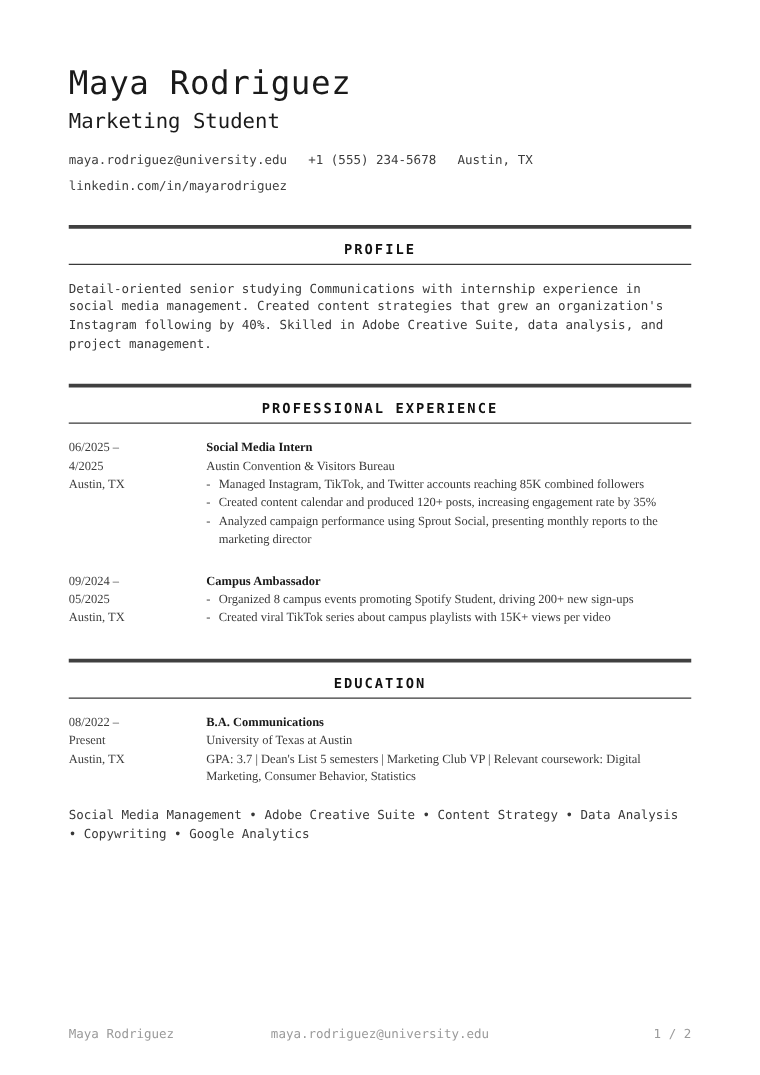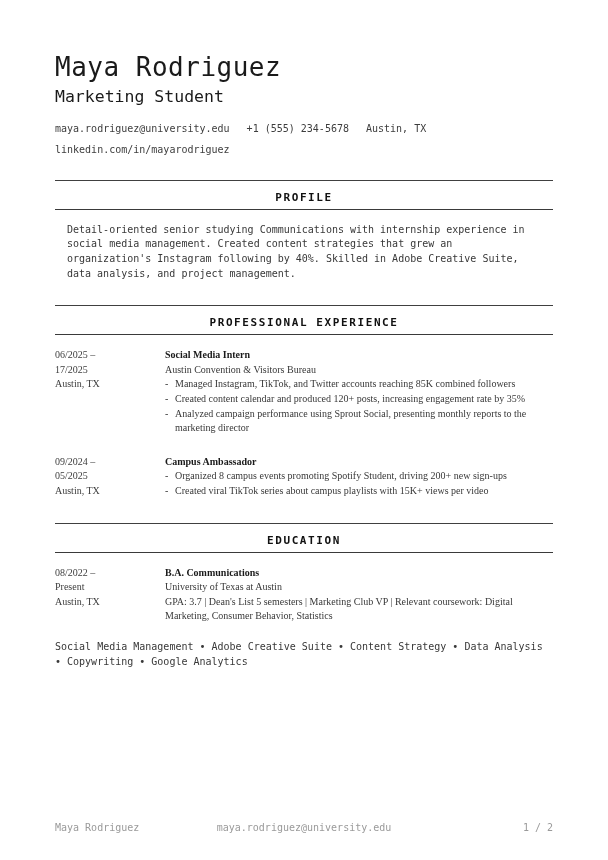--- a/index.html
+++ b/index.html
@@ -21,31 +21,31 @@
     margin: 4px 0 0; font-size: 16.5px; line-height: 1.25;
     font-weight: 500; color: #1a1a1a;
   }
   .contact-line { margin-top: 15px; font-size: 10px; line-height: 12px; color: #3d3d3d; }
   .contact-line + .contact-line { margin-top: 9px; }
   .contact-line span { margin-right: 17px; }
   .contact-line span:last-child { margin-right: 0; }
 
   .section-header {
     margin-top: 24px;
-    border-top: 1px solid #404040;
+    border-top: 3px solid #404040;
     border-bottom: 1px solid #3a3a3a;
     text-align: center;
     padding: 5px 0 4px;
   }
   .section-header span {
     font-size: 11px; font-weight: bold; letter-spacing: 1.6px; color: #111;
   }
 
   .body-text {
-    margin: 13px 12px 0; font-size: 10px; line-height: 14.6px; color: #383838;
+    margin: 13px 0 0; font-size: 10px; line-height: 14.6px; color: #383838;
   }
 
   .entry { display: flex; margin-top: 13px; font-size: 10px; line-height: 14.6px; font-family: Liberation Serif, serif; }
   .entry + .entry { margin-top: 19px; }
   .entry-left { flex: 0 0 110px; color: #3d3d3d; }
   .entry-right { flex: 1; min-width: 0; }
   .role { font-weight: bold; color: #1a1a1a; }
   .bullet { display: flex; }
   .bullet .marker { flex: 0 0 10px; }
   .bullet .btext { flex: 1; min-width: 0; }
@@ -80,21 +80,21 @@
     </div>
     <p class="body-text">Detail-oriented senior studying Communications with internship experience in social media management. Created content strategies that grew an organization's Instagram following by 40%. Skilled in Adobe Creative Suite, data analysis, and project management.</p>
 
     <div class="section-header">
       <span>PROFESSIONAL EXPERIENCE</span>
     </div>
 
     <div class="entry">
       <div class="entry-left">
         <div>06/2025 –</div>
-        <div>17/2025</div>
+        <div>4/2025</div>
         <div>Austin, TX</div>
       </div>
       <div class="entry-right">
         <div class="role">Social Media Intern</div>
         <div>Austin Convention &amp; Visitors Bureau</div>
         <div class="bullet">
           <span class="marker">-</span>
           <span class="btext">Managed Instagram, TikTok, and Twitter accounts reaching 85K combined followers</span>
         </div>
         <div class="bullet">

